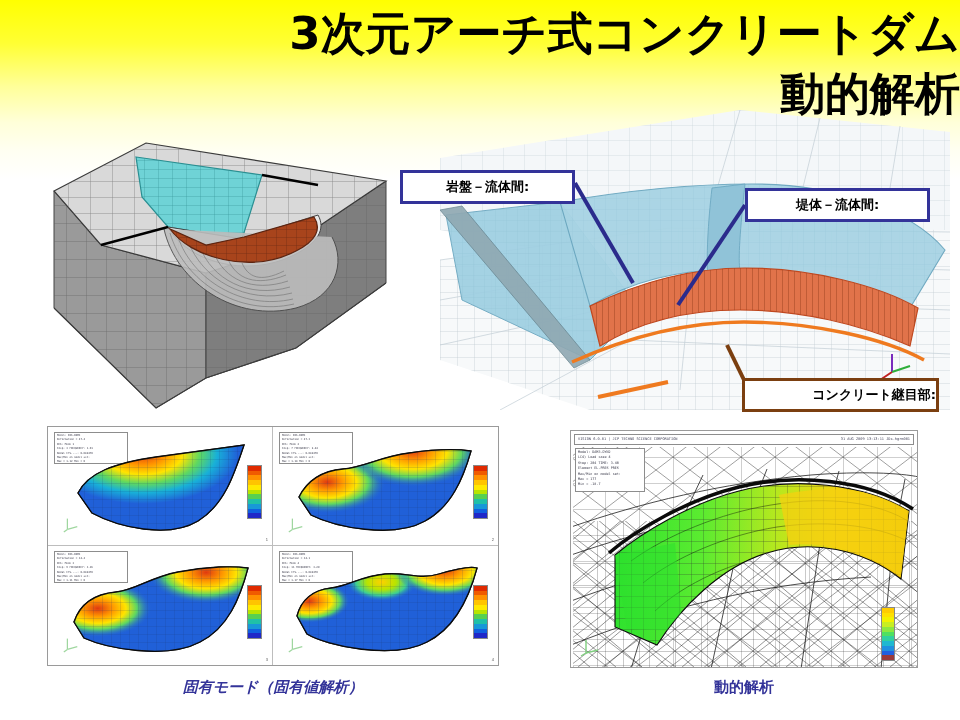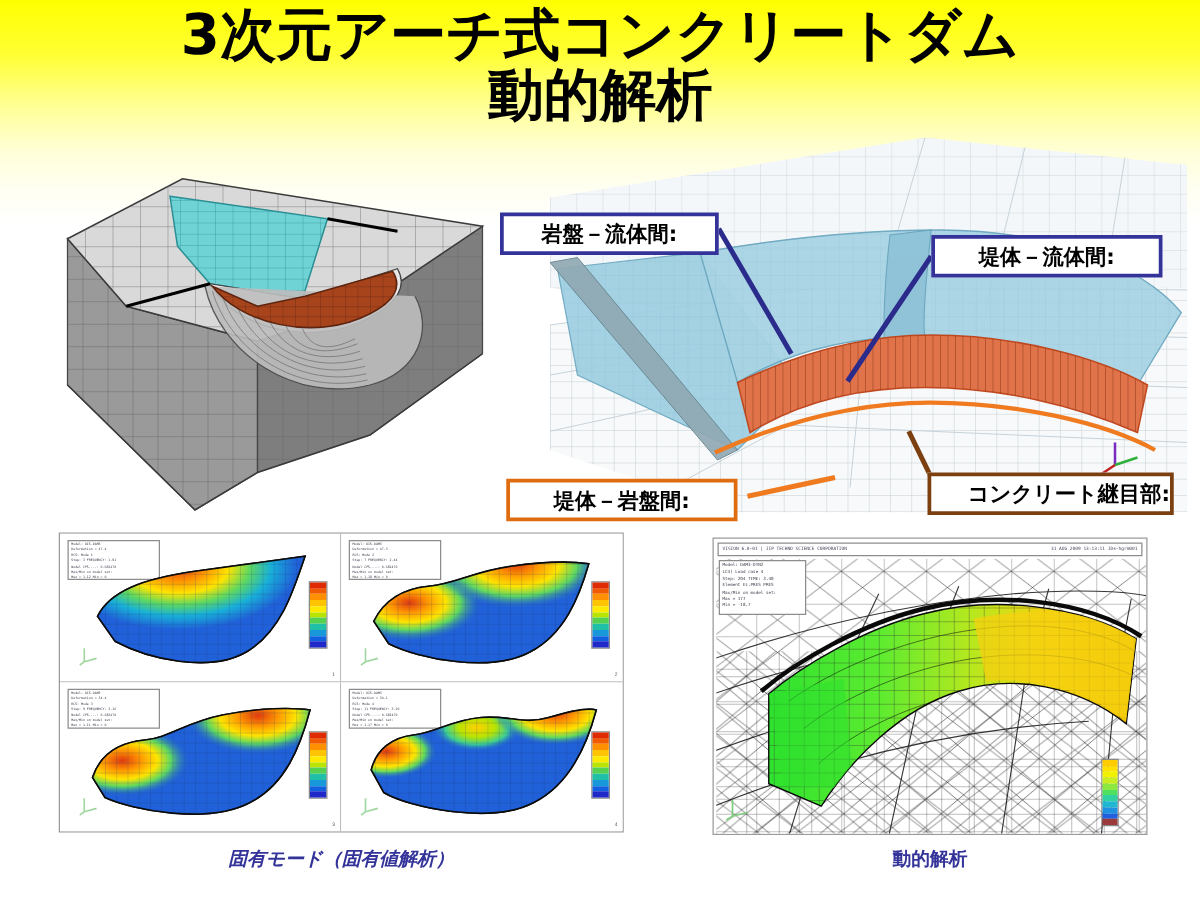--- a/index.html
+++ b/index.html
@@ -9,32 +9,32 @@
     background:#ffffff;
   }
   #slide{
     position:relative;width:960px;height:720px;
     background:linear-gradient(to bottom,#ffff00 0%,#ffff33 6%,#ffff99 12%,#ffffd9 17%,#fffff2 21%,#ffffff 25%,#ffffff 100%);
     overflow:hidden;
   }
 
   
   #title{
-    position:absolute;left:0;top:4px;width:960px;text-align:center;
-    font-size:45px;line-height:48px;font-weight:700;color:#000000;
+    position:absolute;left:0;top:4px;width:960px;text-align:right;
+    font-size:45px;line-height:60px;font-weight:700;color:#000000;
     letter-spacing:0px;
     font-family:"DejaVu Sans","Liberation Sans",sans-serif;
     white-space:pre-line;
   }
 
   
   .callout{
     position:absolute;background:#ffffff;
     border:3px solid #333399;
-    font-size:17px;font-weight:700;color:#000000;
+    font-size:13px;font-weight:700;color:#000000;
     font-family:"DejaVu Sans","Liberation Sans",sans-serif;
     display:flex;align-items:center;justify-content:center;
     box-sizing:border-box;white-space:nowrap;
   }
   .callout.orange{border-color:#e06c10;}
   .callout.brown{border-color:#7b3f10;justify-content:flex-end;}
 
   
   #valley{position:absolute;left:46px;top:133px;width:400px;height:290px;}
 
@@ -238,23 +238,20 @@
   </svg>
 
   <div class="callout" style="left:400px;top:170px;width:175px;height:34px;">
     <span>岩盤－流体間:</span>
   </div>
 
   <div class="callout" style="left:745px;top:188px;width:185px;height:34px;">
     <span>堤体－流体間:</span>
   </div>
 
-  <div class="callout orange" style="left:405px;top:383px;width:185px;height:34px;">
-    <span>堤体－岩盤間:</span>
-  </div>
 
   <div class="callout brown" style="left:742px;top:378px;width:197px;height:34px;">
     <span>コンクリート継目部:</span>
   </div>
 
   <div id="modes">
 
     <div class="mode-cell">
       <div class="info-box" style="white-space:pre-line">Model: DIS-DAM3
 Deformation = 47.4

